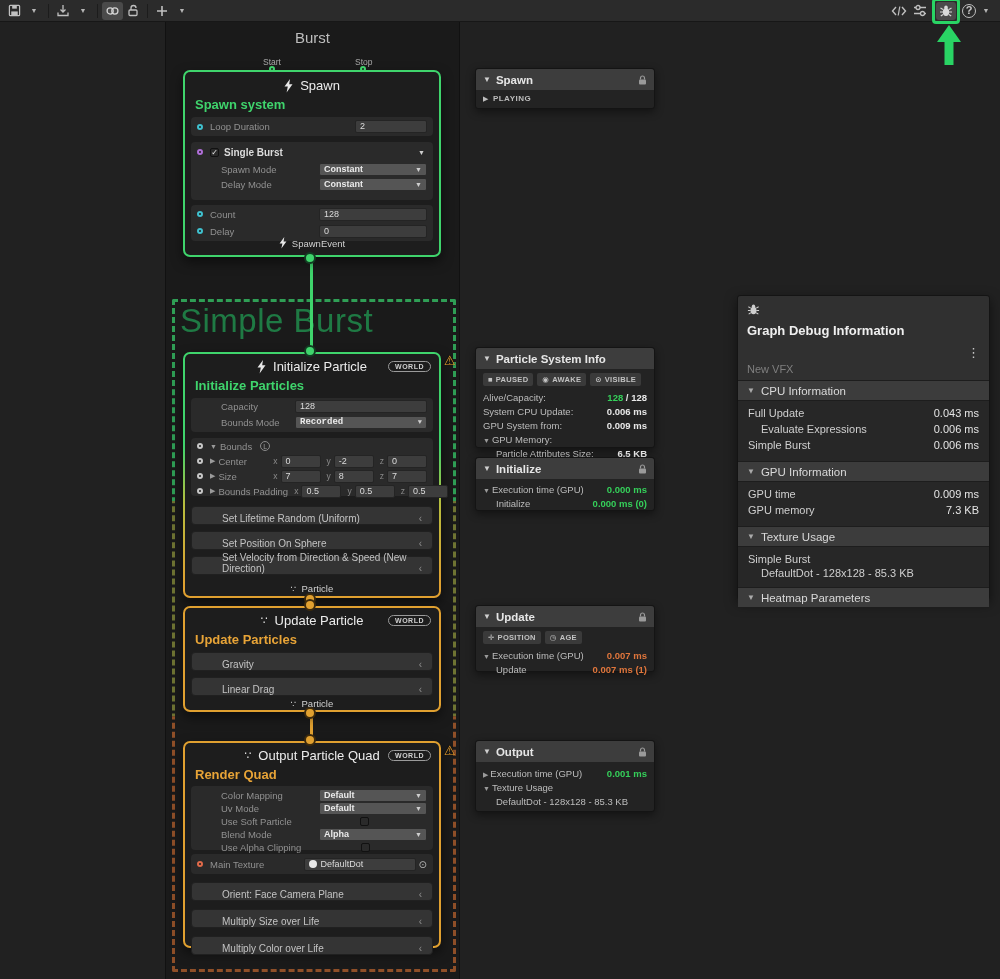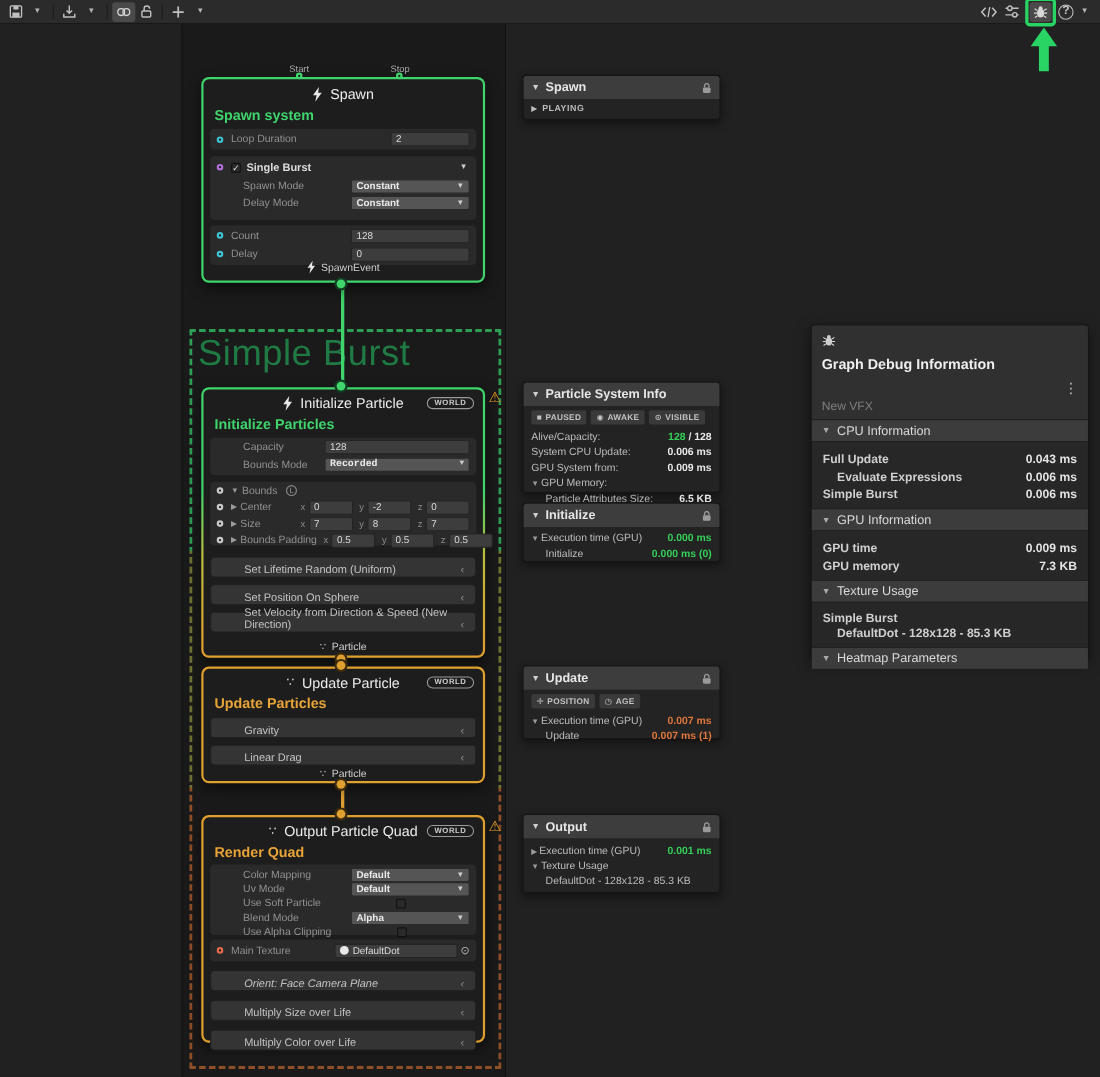--- a/index.html
+++ b/index.html
@@ -107,21 +107,21 @@
                  border:1px solid #141414; border-radius:3px; box-shadow:0 4px 12px rgba(0,0,0,.5); z-index:2; }
   .dbg-titlebar { background:#303030; border-radius:3px 3px 0 0; padding:7px 9px 5px; }
   .dbg-title-row { display:flex; align-items:flex-start; gap:7px; color:#efefef; font-weight:700; font-size:13px;flex-direction:column; }
   .dbg-kebab { margin-left:auto; color:#c5c5c5; font-size:13px; font-weight:400; }
   .dbg-sub { color:#7f7f7f; font-size:11px; margin-top:3px; }
   .dbg-sect { height:21px; background:#3c3c3c; border-top:1px solid #1d1d1d; border-bottom:1px solid #1d1d1d;
               display:flex; align-items:center; gap:6px; padding:0 9px; color:#d9d9d9; font-size:11.5px; }
   .dbg-sect .fold { font-size:8px; color:#aaa; }
   .dbg-rows { padding:6px 10px; }
   .dbg-row { display:flex; justify-content:space-between; font-size:11px; color:#cfcfcf; height:16px;
-             align-items:flex-end;font-weight:bold; }
+             align-items:flex-start; }
   .dbg-row .val { color:#e4e4e4; }
   .heat-input { background:#2d2d2d; border:1px solid #4f4f4f; border-radius:2px; color:#e2e2e2;
                 font-size:10.5px; width:46px; height:16px; line-height:15px; padding:0 5px; text-align:left; }
 </style>
 </head>
 <body>
 
 <div id="app">
 
   <div id="toolbar">
@@ -189,20 +189,21 @@
       <span class="tb-btn" style="font-size:11px;font-weight:700;color:#c8c8c8;border:1.4px solid #c0c0c0;border-radius:50%;min-width:14px;height:14px;line-height:11px;padding:0;">?</span>
       <span class="tb-btn tb-caret">▼</span>
     </div>
   </div>
 
   <svg id="callout-arrow" width="26" height="40" viewBox="0 0 26 40">
     <polygon points="13,0 25,17 17.5,17 17.5,40 8.5,40 8.5,17 1,17" fill="#29d464"></polygon>
   </svg>
 
   <div id="graph-panel"></div>
+  <div id="graph-title">Burst</div>
 
   <div class="group-box">
     <div class="group-layer gl1"></div>
       <div class="group-layer gl2"></div>
       <div class="group-layer gl3"></div>
   </div>
   <div class="group-label">Simple Burst</div>
 
   <div class="edge" style="left:310px; top:256px; height:100px; background:#3fd46c;"></div>
   <div class="edge" style="left:310px; top:576px; height:32px; background:#e0a030;"></div>
@@ -426,21 +427,21 @@
     </div>
     <div class="settings" style="left:8px; top:113px; right:8px; height:20px; display:flex; align-items:center;">
       <span class="ring red"></span>
       <span class="plabel" style="font-size:9.5px;color:#919191;">Main Texture</span>
       <span class="field" style="margin-left:auto; margin-right:3px; width:112px; display:flex; align-items:center; gap:4px;">
         <span style="width:8px;height:8px;border-radius:50%;background:#e8e8e8;display:inline-block;"></span>
         <span>DefaultDot</span>
       </span>
       <span style="color:#b5b5b5;font-size:10px;margin-right:6px;">⊙</span>
     </div>
-    <div class="block" style="top:141px;font-style:italic;">
+    <div class="block" style="top:141px;">
         <span>Orient: Face Camera Plane</span>
         <span class="collapse">‹</span>
       </div>
     <div class="block" style="top:168px;">
         <span>Multiply Size over Life</span>
         <span class="collapse">‹</span>
       </div>
     <div class="block" style="top:195px;">
         <span>Multiply Color over Life</span>
         <span class="collapse">‹</span>

